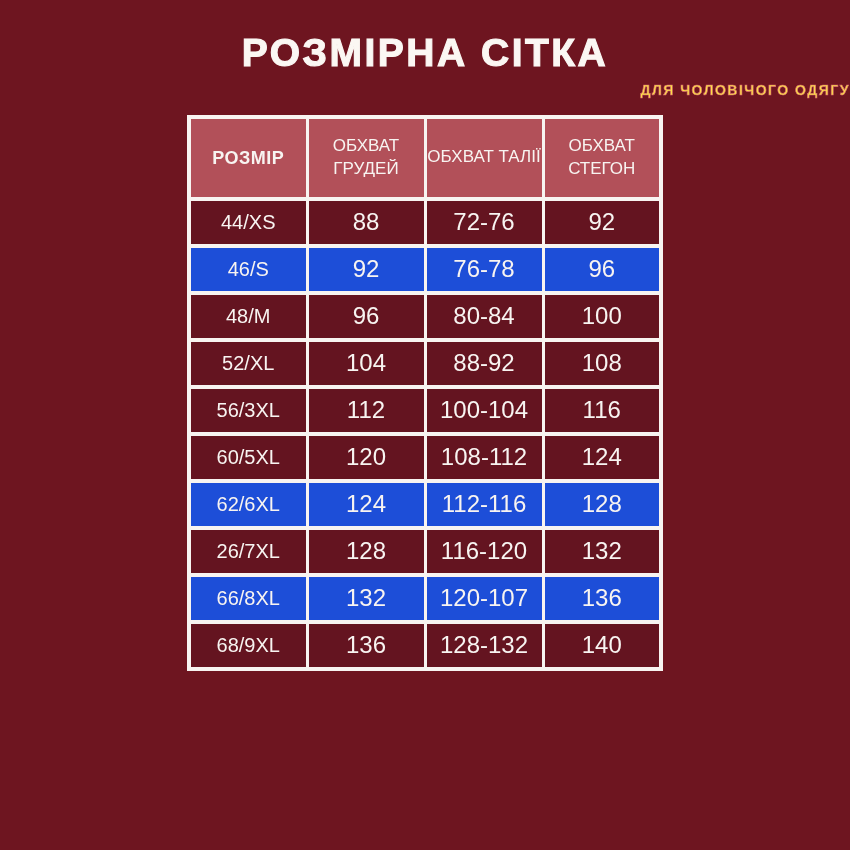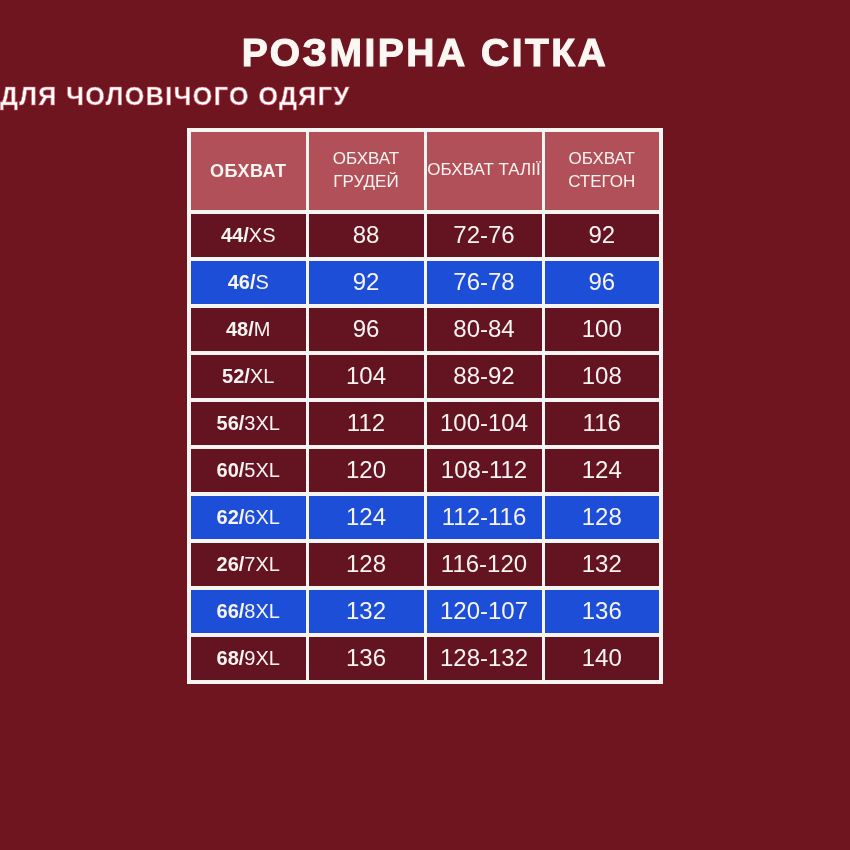--- a/index.html
+++ b/index.html
@@ -21,23 +21,23 @@
   .title {
     text-align: center;
     color: #fbf7f3;
     font-size: 39px;
     font-weight: 700;
     letter-spacing: 2.5px;
     -webkit-text-stroke: 1.1px #fbf7f3;
     line-height: 1.1;
   }
   .subtitle {
-    text-align: left;
-    color: #ffffff;
-    font-size: 25px;
+    text-align: right;
+    color: #fde047;
+    font-size: 14px;
     font-weight: 700;
     letter-spacing: 1.5px;
     -webkit-text-stroke: 0.6px #d4626e;
     margin-top: 7px;
   }
   table.size-table {
     border-collapse: collapse;
     width: 476px;
     margin: 17px auto 0 auto;
     border: 4px solid #f8f4f1;
@@ -65,37 +65,37 @@
     letter-spacing: 0.5px;
   }
   .size-table td {
     height: 43px;
     font-size: 24px;
     font-weight: 400;
   }
   tr.dark td  { background: #641420; }
   tr.light td { background: #1d4ed8; }
   td.size-cell { font-size: 20px; }
-  td.size-cell .b { font-weight: 700; }
+  td.size-cell .b { font-weight: 400; }
   
   tr.divider td {
     border-top: 5px dashed #f8f4f1;
   }
 </style>
 </head>
 <body>
 
 <div class="page">
   <div class="title">РОЗМІРНА СІТКА</div>
   <div class="subtitle">ДЛЯ ЧОЛОВІЧОГО ОДЯГУ</div>
 
   <table class="size-table">
     <thead>
       <tr>
-        <th class="size-col">ОБХВАТ</th>
+        <th class="size-col">РОЗМІР</th>
         <th>ОБХВАТ ГРУДЕЙ</th>
         <th>ОБХВАТ ТАЛІЇ</th>
         <th>ОБХВАТ СТЕГОН</th>
       </tr>
     </thead>
     <tbody>
       <tr class="dark">
         <td class="size-cell"><span class="b">44/</span><span>XS</span></td>
         <td>88</td>
         <td>72-76</td>

